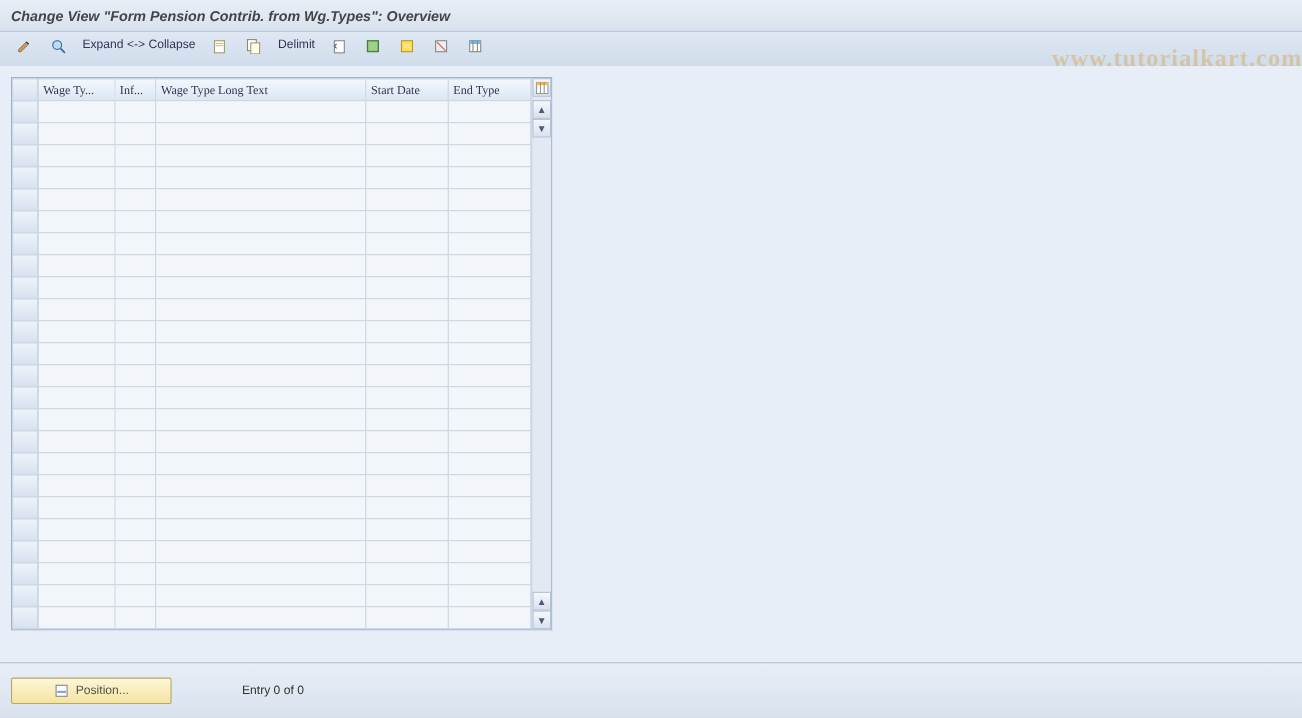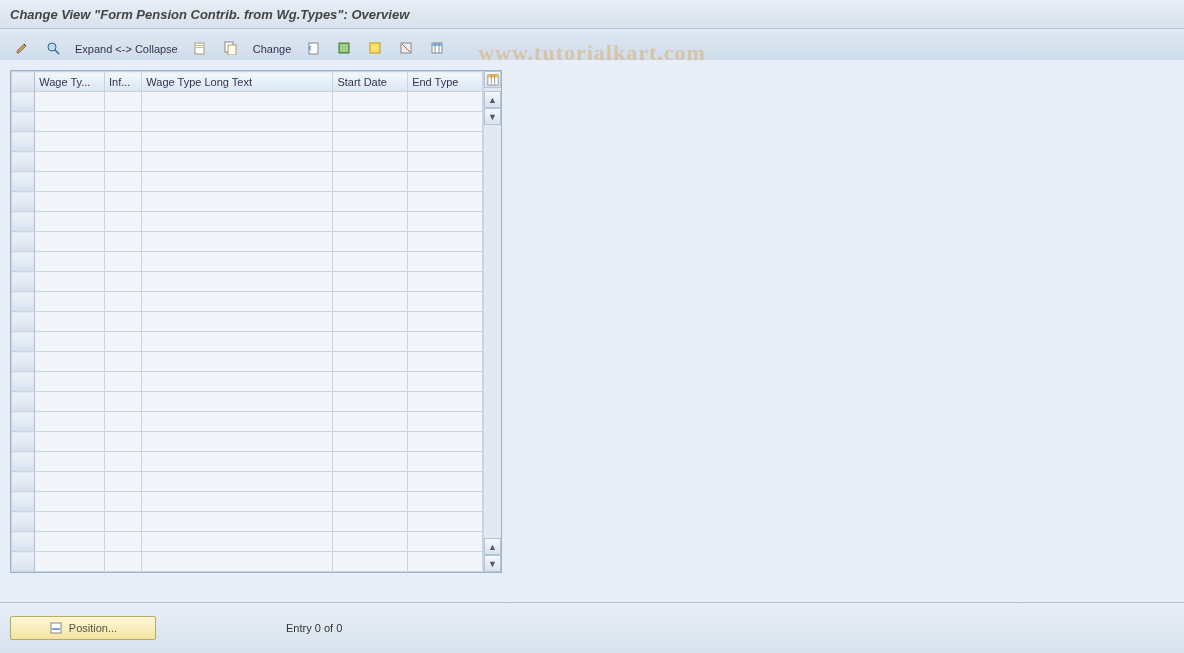--- a/index.html
+++ b/index.html
@@ -26,57 +26,57 @@
     height: 32px;
     background: linear-gradient(#dfe8f3, #cfdceb);
     border-bottom: 1px solid #9db2cc;
     padding: 0 8px;
     display: flex; align-items: center;
     gap: 3px;
   }
   .tb-icon, .tb-text {
     height: 20px;
     padding: 0 4px;
-    display: flex; align-items: flex-end; justify-content: center;
+    display: flex; align-items: flex-start; justify-content: center;
     border: 1px solid transparent;
     border-radius: 2px;
     cursor: pointer;
     font-size: 11px;
     color: #335;
   }
   .tb-icon { width: 18px; }
   .tb-icon svg, .tb-icon span { width: 14px; height: 14px; display:block;}
 
   .content {
     position: absolute;
     top: 60px; left: 0; right: 0; bottom: 50px;
     background: #e8eef7;
     padding: 10px;
   }
   .watermark {
     position: absolute;
     top: 40px; left: 0; right: 0;
-    text-align: center;
+    text-align: right;
     font-size: 22px;
     font-weight: bold;
     color: rgba(218,165,85,0.45);
     letter-spacing: 1px;
     pointer-events: none;
     z-index: 5;
     font-family: Georgia, serif;
   }
   .grid-wrap {
     width: 490px;
     border: 1px solid #9db2cc;
     background: #f7fafd;
     display: flex;
     position: relative;
   }
   .grid-main { flex: 1; }
-  table.grid { border-collapse: collapse; width: 100%; table-layout: fixed; }
+  table.grid { border-collapse: collapse; width: 100%; table-layout: fixed; font-family: Liberation Serif, serif; }
   table.grid th, table.grid td {
     border: 1px solid #c8d4e2;
     height: 19px;
     text-align: left;
     padding: 0 4px;
     font-weight: normal;
     font-size: 11px;
     white-space: nowrap;
     overflow: hidden;
     background: #f2f6fb;
@@ -137,21 +137,21 @@
     background: linear-gradient(#fef6d8, #f4e4a2);
     border: 1px solid #b8a862;
     border-radius: 2px;
     font-size: 11px; color: #554;
     display:flex; align-items:center; gap:6px;
     cursor:pointer;
     min-width: 180px;
     justify-content:center;
   }
   .footer-btn.pos { min-width: 120px; justify-content: center; }
-  .entry-txt { margin-left: 120px; color:#333; }
+  .entry-txt { margin-left: 54px; color:#333; }
 </style>
 </head>
 <body>
 
 <div class="titlebar">
   <span>Change View "Form Pension Contrib. from Wg.Types": Overview</span>
 </div>
 
 <div class="toolbar">
   <div class="tb-icon" title="Change">
@@ -176,21 +176,21 @@
         <rect x="3" y="6" width="7" height="1" fill="#cb8"></rect>
       </svg>
   </div>
   <div class="tb-icon">
     <svg viewBox="0 0 14 14">
         <rect x="1" y="1" width="8" height="10" fill="#fff" stroke="#888"></rect>
         <rect x="4" y="4" width="8" height="10" fill="#ffe" stroke="#a96"></rect>
       </svg>
   </div>
   <div class="tb-text">
-    <span>Change</span>
+    <span>Delimit</span>
   </div>
   <div class="tb-icon">
     <svg viewBox="0 0 14 14">
         <rect x="3" y="2" width="9" height="11" fill="#fff" stroke="#888"></rect>
         <path d="M5 9 L3 7 L5 5" fill="none" stroke="#369" stroke-width="1"></path>
       </svg>
   </div>
   <div class="tb-icon">
     <svg viewBox="0 0 14 14">
         <rect x="2" y="2" width="10" height="10" fill="#7b5" stroke="#474"></rect>

